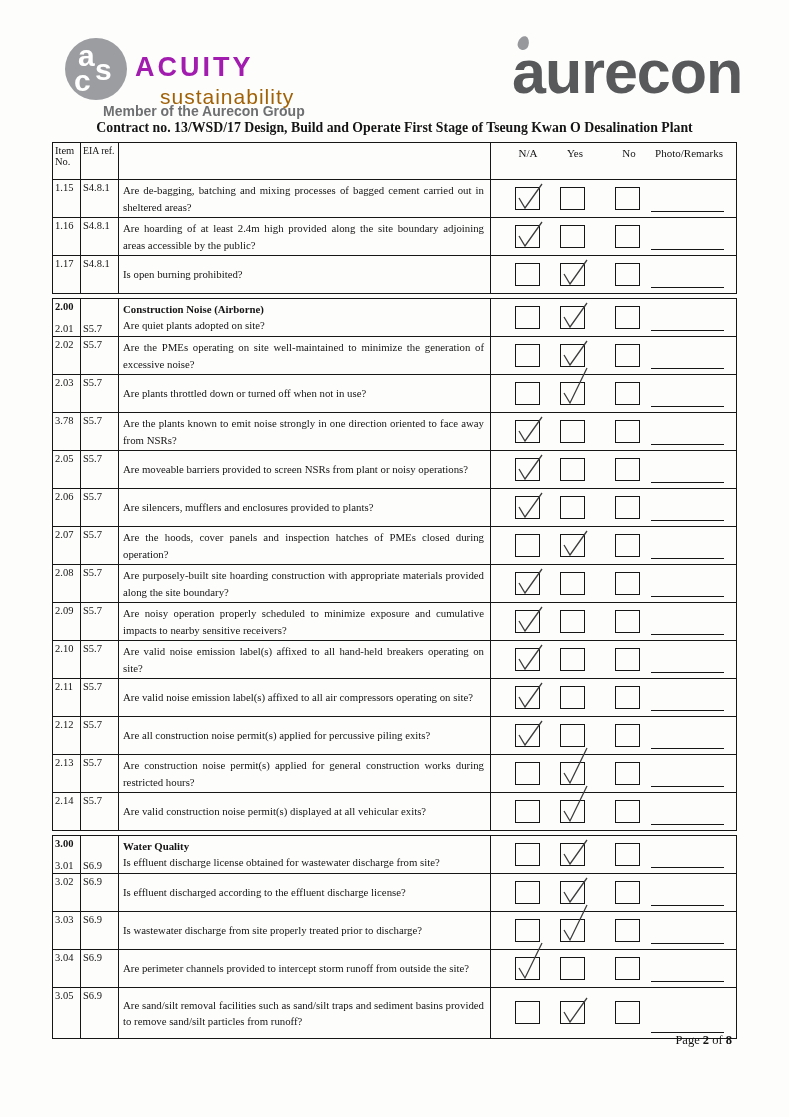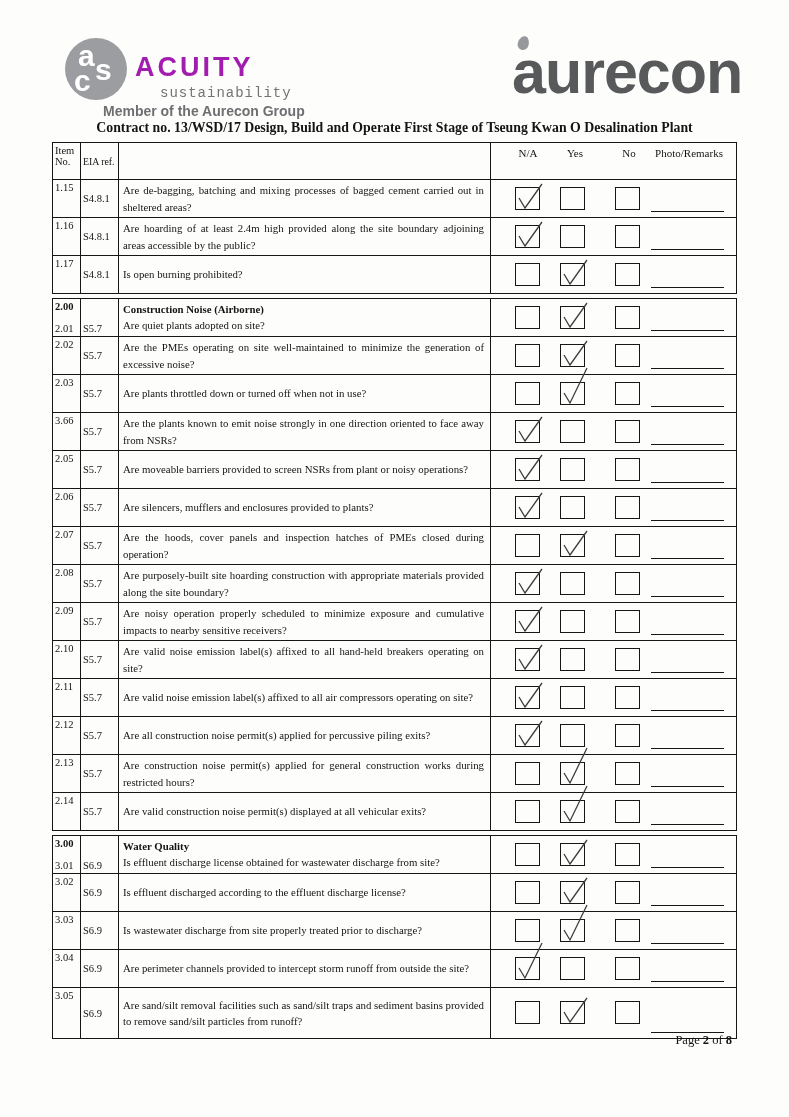--- a/index.html
+++ b/index.html
@@ -14,22 +14,22 @@
     border-radius:50%; background:#9c9da0;}
   .logo-circle span{position:absolute; color:#ffffff;
     font-family:"Liberation Sans", sans-serif; font-weight:bold; line-height:1;}
   .mono-a{left:13px; top:3px;  font-size:30px;}
   .mono-s{left:30px; top:17px; font-size:30px;}
   .mono-c{left:9px;  top:28px; font-size:30px;}
   .acuity{position:absolute; left:72px; top:16px;
     font-family:"Liberation Sans", sans-serif; font-weight:bold; font-size:27px;
     letter-spacing:3px; color:#a21caf;}
   .sustain{position:absolute; left:97px; top:49px;
-    font-family:Liberation Mono, monospace; font-size:14px;
-    letter-spacing:1px; color:#737373;}
+    font-family:Liberation Sans, sans-serif; font-size:21px;
+    letter-spacing:1px; color:#a16207;}
   .member{position:absolute; left:40px; top:67px;
     font-family:"Liberation Sans", sans-serif; font-weight:bold; font-size:14px;
     color:#6e6f71;}
   .logo-right{position:absolute; left:504px; top:34px; width:245px; height:70px;
     font-family:"Liberation Sans", sans-serif;}
   .aurecon-word{position:absolute; left:8px; top:8px; font-weight:bold;
     font-size:61px; letter-spacing:-1px; color:#58595b; line-height:1;}
   .droplet{position:absolute; left:14px; top:2px; width:11px; height:14px;
     background:#97989b; border-radius:50% 50% 50% 50% / 60% 60% 40% 40%;
     transform:rotate(18deg);}
@@ -43,21 +43,21 @@
     border-bottom:1px solid #161616; position:relative; height:37px;}
   .row.tall{height:50px;}
   .row.hdr{height:36px;}
   .row:last-child{border-bottom:none;}
   .cell{border-right:1px solid #161616; overflow:visible; box-sizing:border-box;}
   .cell.item{font-size:10.5px; padding:2px 5px 2px 2px;
     display:flex; flex-direction:column; justify-content:flex-start;}
   .cell.item .sec-no{font-weight:bold;}
   .cell.item.split{justify-content:space-between;}
   .cell.eia{font-size:10.5px; padding:2px 1px 2px 2px;
-    display:flex; flex-direction:column; justify-content:center;}
+    display:flex; flex-direction:column; justify-content:flex-start;}
   .cell.eia.bottom{justify-content:flex-end;}
   .cell.q{font-size:10.8px; line-height:1.5; padding:2px 6px 2px 4px;
     display:flex; flex-direction:column; justify-content:center;}
   .cell.q .qtext{text-align:justify;}
   .cell.q .sec-title{font-weight:bold; text-align:left;}
   .cell.q.split{justify-content:center; padding-top:2px; padding-bottom:3px;}
   .cell.checks{border-right:none; position:relative;}
   .hl{position:absolute; top:4px; transform:translateX(-50%); font-size:11px;}
   .cb{position:absolute; width:25px; height:23px; border:1.8px solid #161616;
     top:50%; margin-top:-12px; background:#fdfdfc; box-sizing:border-box;}
@@ -232,21 +232,21 @@
             <div class="cb yes"></div>
             <div class="cb no"></div>
             <svg class="check-svg" width="30" height="42" viewBox="0 0 30 42" style="left: 70px; top: 50%; margin-top: -29px;">
               <polyline points="3,28 9,38 26,3" fill="none" stroke="#3d3d3d" stroke-width="1.3"></polyline>
             </svg>
             <div class="remark-line"></div>
           </div>
         </div>
         <div class="row">
           <div class="cell item">
-            <div>3.66</div>
+            <div>3.78</div>
           </div>
           <div class="cell eia">
             <div>S5.7</div>
           </div>
           <div class="cell q">
             <div class="qtext">Are the plants known to emit noise strongly in one direction oriented to face away from NSRs?</div>
           </div>
           <div class="cell checks">
             <div class="cb na"></div>
             <div class="cb yes"></div>

